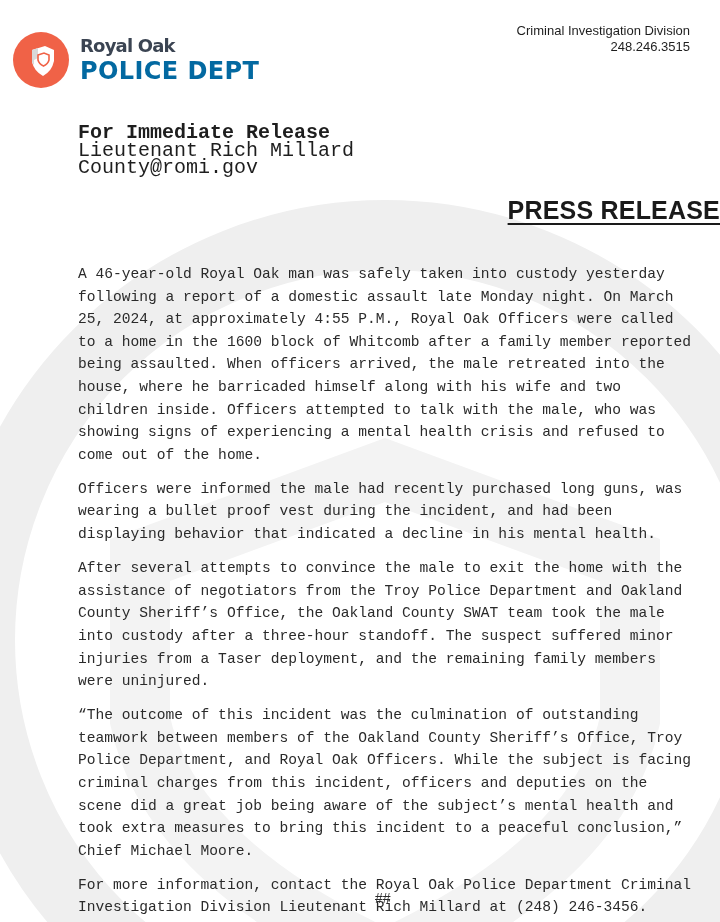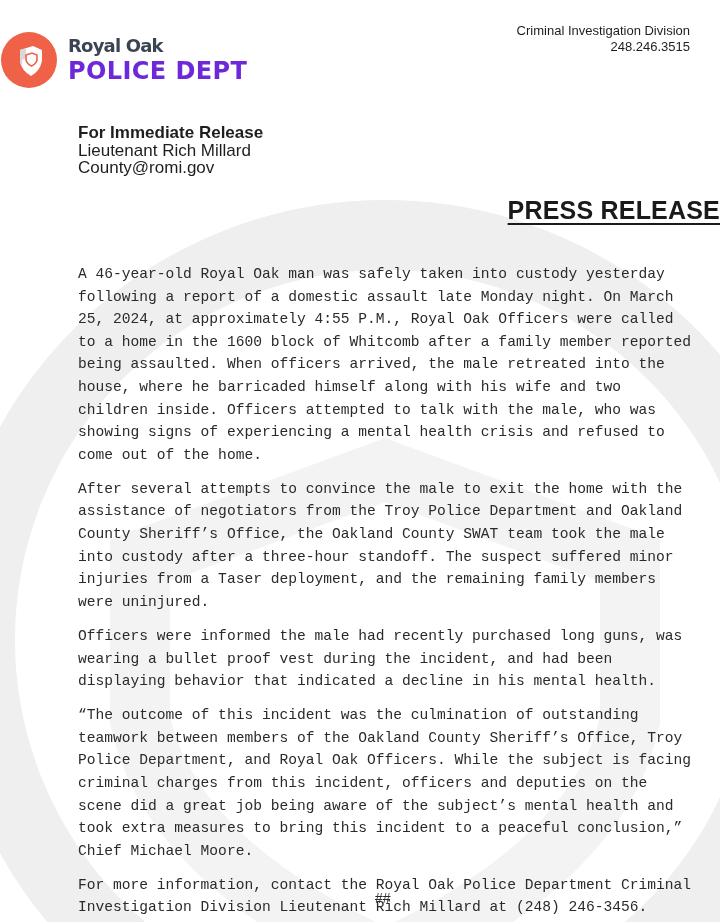--- a/index.html
+++ b/index.html
@@ -4,30 +4,30 @@
   <style>
     * { margin: 0; padding: 0; box-sizing: border-box; }
     html, body { width: 720px; height: 922px; background: #ffffff; overflow: hidden; }
     body { position: relative; font-family: "Liberation Sans", sans-serif; color: #262626; }
 
     .watermark { position: absolute; left: 0; top: 0; width: 720px; height: 922px; z-index: 0; }
 
     .page { position: relative; z-index: 1; width: 720px; height: 922px; }
 
     
-    .logo { position: absolute; left: 0; top: 31px; display: flex; align-items: center; }
+    .logo { position: absolute; left: 12px; top: 31px; display: flex; align-items: center; }
     .logo-badge { width: 58px; height: 58px; }
     .logo-text { margin-left: 10px; line-height: 1; }
     .logo-top { font-family: "DejaVu Sans", sans-serif; font-size: 18px; font-weight: bold; color: #3b4452; letter-spacing: -0.8px; }
-    .logo-bottom { font-family: "DejaVu Sans", sans-serif; font-size: 24px; font-weight: bold; color: #6d28d9; letter-spacing: 0.4px; margin-top: 4px; }
+    .logo-bottom { font-family: "DejaVu Sans", sans-serif; font-size: 24px; font-weight: bold; color: #0369a1; letter-spacing: 0.4px; margin-top: 4px; }
 
     .division { position: absolute; right: 30px; top: 23px; text-align: right; font-size: 13px; line-height: 15.5px; color: #1e1e1e; }
     .division .div-name { font-weight: normal; }
 
-    .release-info { position: absolute; left: 78px; top: 124px; font-size: 17px; line-height: 17.5px; color: #1e1e1e; }
+    .release-info { position: absolute; left: 78px; top: 124px; font-size: 20px; line-height: 17.5px; color: #1e1e1e; font-family: Liberation Mono, monospace; }
     .release-info .strong { font-weight: bold; }
 
     .title { position: absolute; left: 0; width: 720px; top: 196px; text-align: right; }
     .title span { font-size: 25px; font-weight: bold; text-decoration: underline; text-decoration-thickness: 2px; text-underline-offset: 4px; color: #1a1a1a; letter-spacing: 0.2px; margin-left: 45px; }
 
     .body { position: absolute; left: 78px; top: 263px; width: 618px; font-size: 14.6px; line-height: 22.6px; color: #2a2a2a; }
     .body p { margin-bottom: 11.5px; font-family: Liberation Mono, monospace; }
 
     .end-mark { position: absolute; left: 0; width: 720px; top: 890px; text-align: center; font-size: 14px; font-style: italic; color: #2a2a2a; padding-left: 45px; }
   </style>
@@ -64,20 +64,20 @@
     <div>Lieutenant Rich Millard</div>
     <div>County@romi.gov</div>
   </div>
 
   <div class="title">
     <span>PRESS RELEASE</span>
   </div>
 
   <div class="body">
     <p>A 46-year-old Royal Oak man was safely taken into custody yesterday following a report of a domestic assault late Monday night. On March 25, 2024, at approximately 4:55 P.M., Royal Oak Officers were called to a home in the 1600 block of Whitcomb after a family member reported being assaulted. When officers arrived, the male retreated into the house, where he barricaded himself along with his wife and two children inside. Officers attempted to talk with the male, who was showing signs of experiencing a mental health crisis and refused to come out of the home.</p>
+    <p>Officers were informed the male had recently purchased long guns, was wearing a bullet proof vest during the incident, and had been displaying behavior that indicated a decline in his mental health.</p>
     <p>After several attempts to convince the male to exit the home with the assistance of negotiators from the Troy Police Department and Oakland County Sheriff’s Office, the Oakland County SWAT team took the male into custody after a three-hour standoff. The suspect suffered minor injuries from a Taser deployment, and the remaining family members were uninjured.</p>
-    <p>Officers were informed the male had recently purchased long guns, was wearing a bullet proof vest during the incident, and had been displaying behavior that indicated a decline in his mental health.</p>
     <p>“The outcome of this incident was the culmination of outstanding teamwork between members of the Oakland County Sheriff’s Office, Troy Police Department, and Royal Oak Officers. While the subject is facing criminal charges from this incident, officers and deputies on the scene did a great job being aware of the subject’s mental health and took extra measures to bring this incident to a peaceful conclusion,” Chief Michael Moore.</p>
     <p>For more information, contact the Royal Oak Police Department Criminal Investigation Division Lieutenant Rich Millard at (248) 246-3456.</p>
   </div>
 
   <div class="end-mark">##</div>
 </div>
 
 </body></html>

